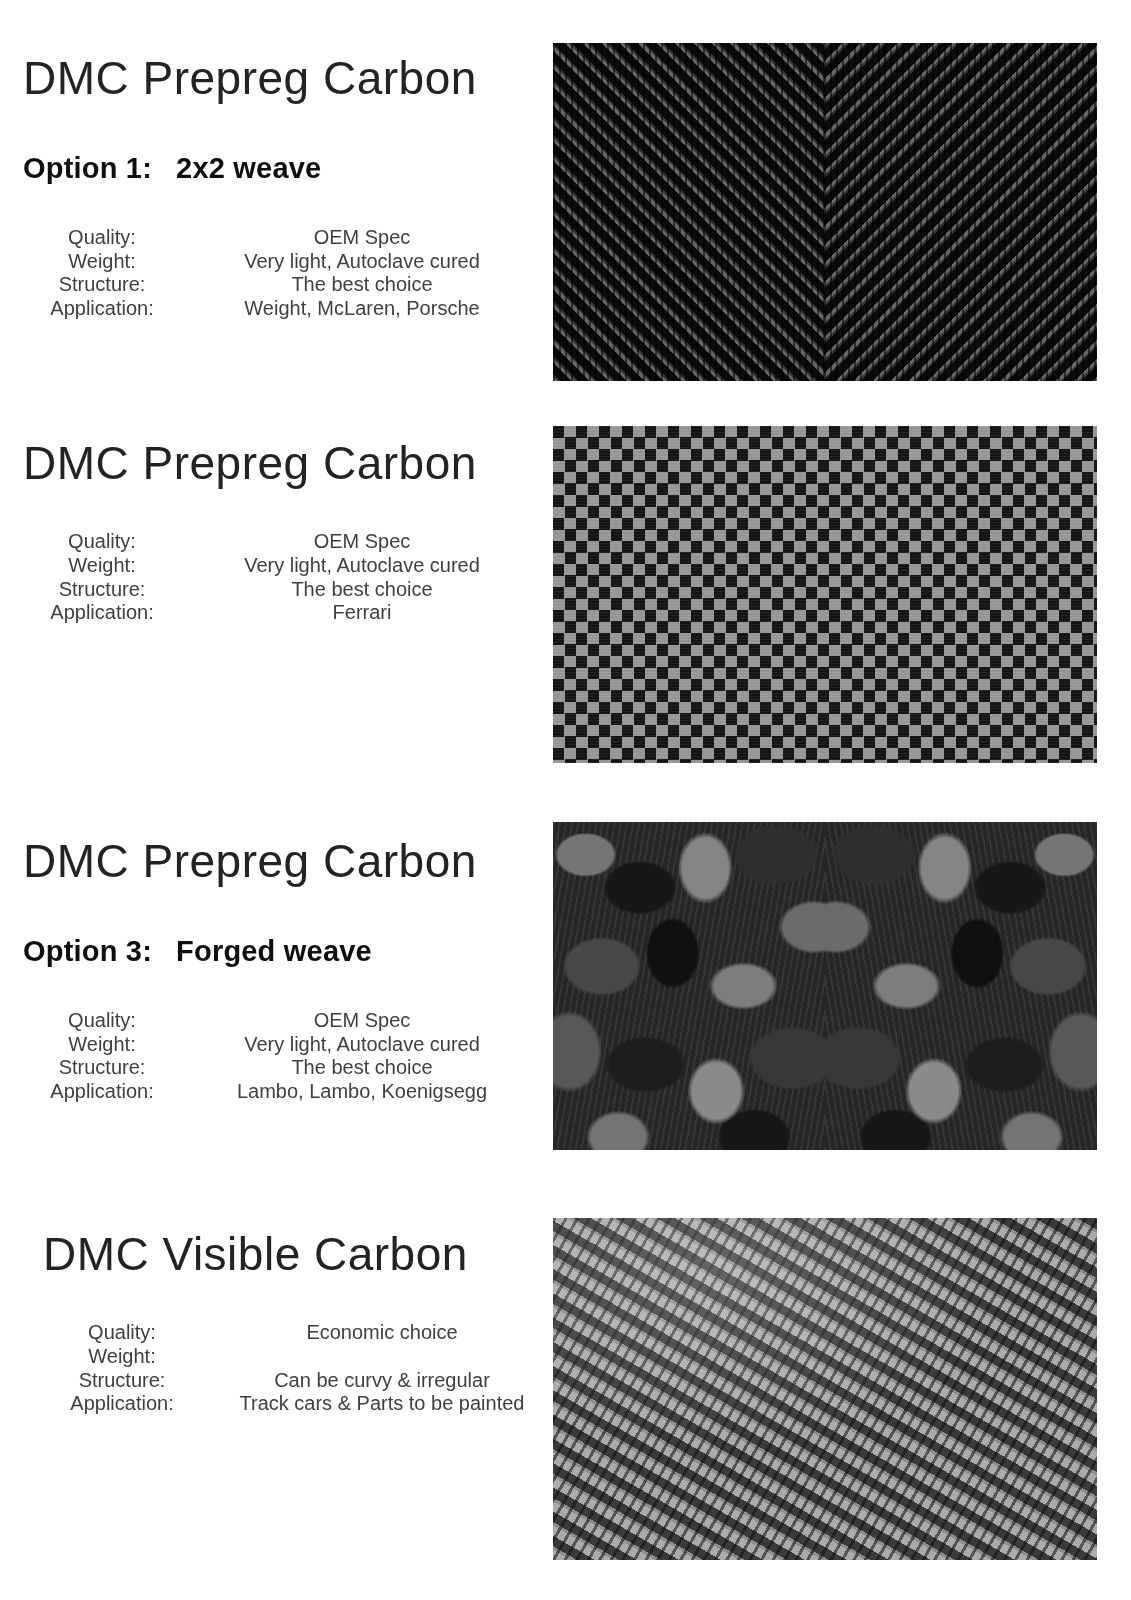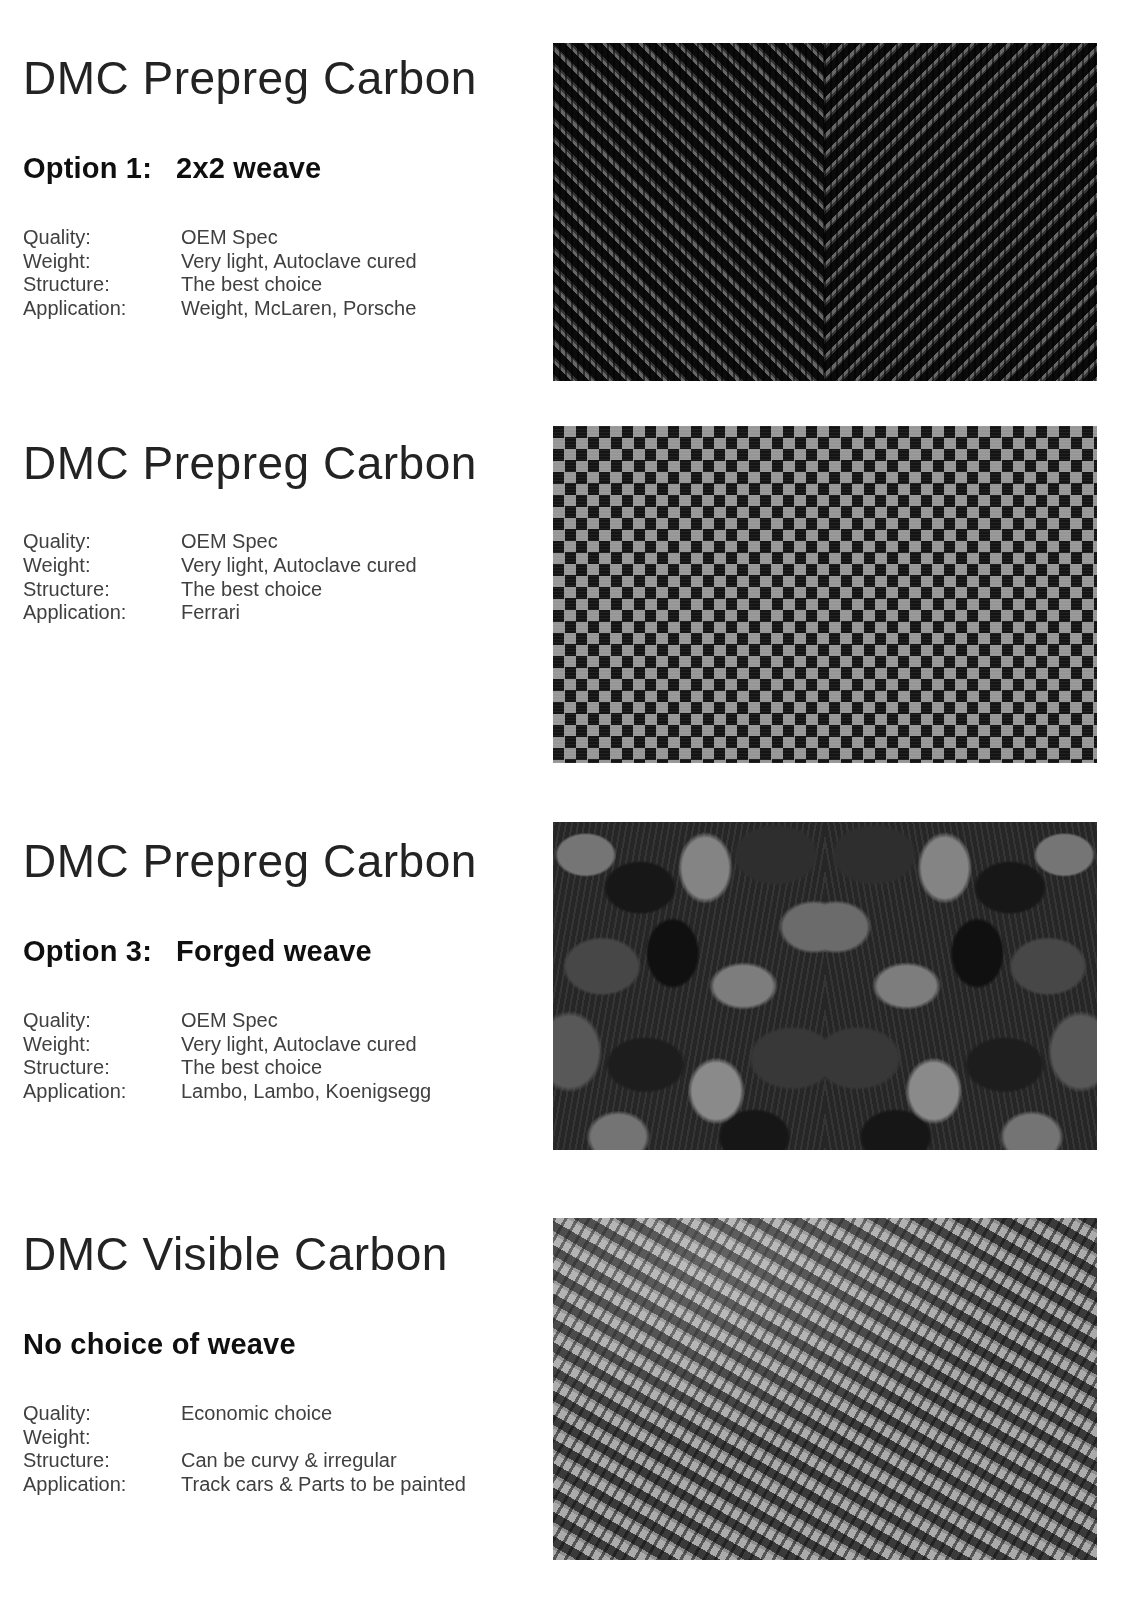--- a/index.html
+++ b/index.html
@@ -9,40 +9,40 @@
     background:#ffffff;
     font-family:"Liberation Sans", sans-serif;
     overflow:hidden;
   }
 
   
   .text-block { position:absolute; left:23px; width:520px; }
   .tb1 { top:52px; }
   .tb2 { top:437px; }
   .tb3 { top:835px; }
-  .tb4 { top:1228px; }
+  .tb4 { top:1228px;margin-left:20px; }
 
   .sec-title {
     font-size:46px;
     font-weight:400;
     line-height:1.16;
     color:#232323;
     letter-spacing:0.5px;
   }
   .option-line {
     margin-top:46px;
     font-size:29px;
     font-weight:700;
     color:#0f0f0f;
     line-height:1.2;
     letter-spacing:0.2px;
   }
   .option-line .opt-value { margin-left:24px; }
 
-  .specs { margin-top:40px; }
+  .specs { margin-top:40px;text-align:center; }
   .spec-row { display:flex; font-size:20px; line-height:23.6px; color:#404040; }
   .spec-label { flex:0 0 158px; }
   .spec-value { flex:1; }
 
   
   .tex {
     position:absolute;
     left:553px;
     width:544px;
     overflow:hidden;
@@ -191,23 +191,20 @@
     </div>
   </div>
 </div>
 <div class="tex tex3">
   <div class="t3half t3l"></div>
   <div class="t3half t3r"></div>
 </div>
 
 <div class="text-block tb4">
   <div class="sec-title">DMC Visible Carbon</div>
-  <div class="option-line">
-    <span class="opt-label">No choice of weave</span><span class="opt-value"></span>
-  </div>
   <div class="specs">
     <div class="spec-row">
       <span class="spec-label">Quality:</span>
       <span class="spec-value">Economic choice</span>
     </div>
     <div class="spec-row">
       <span class="spec-label">Weight:</span>
     </div>
     <div class="spec-row">
       <span class="spec-label">Structure:</span>

